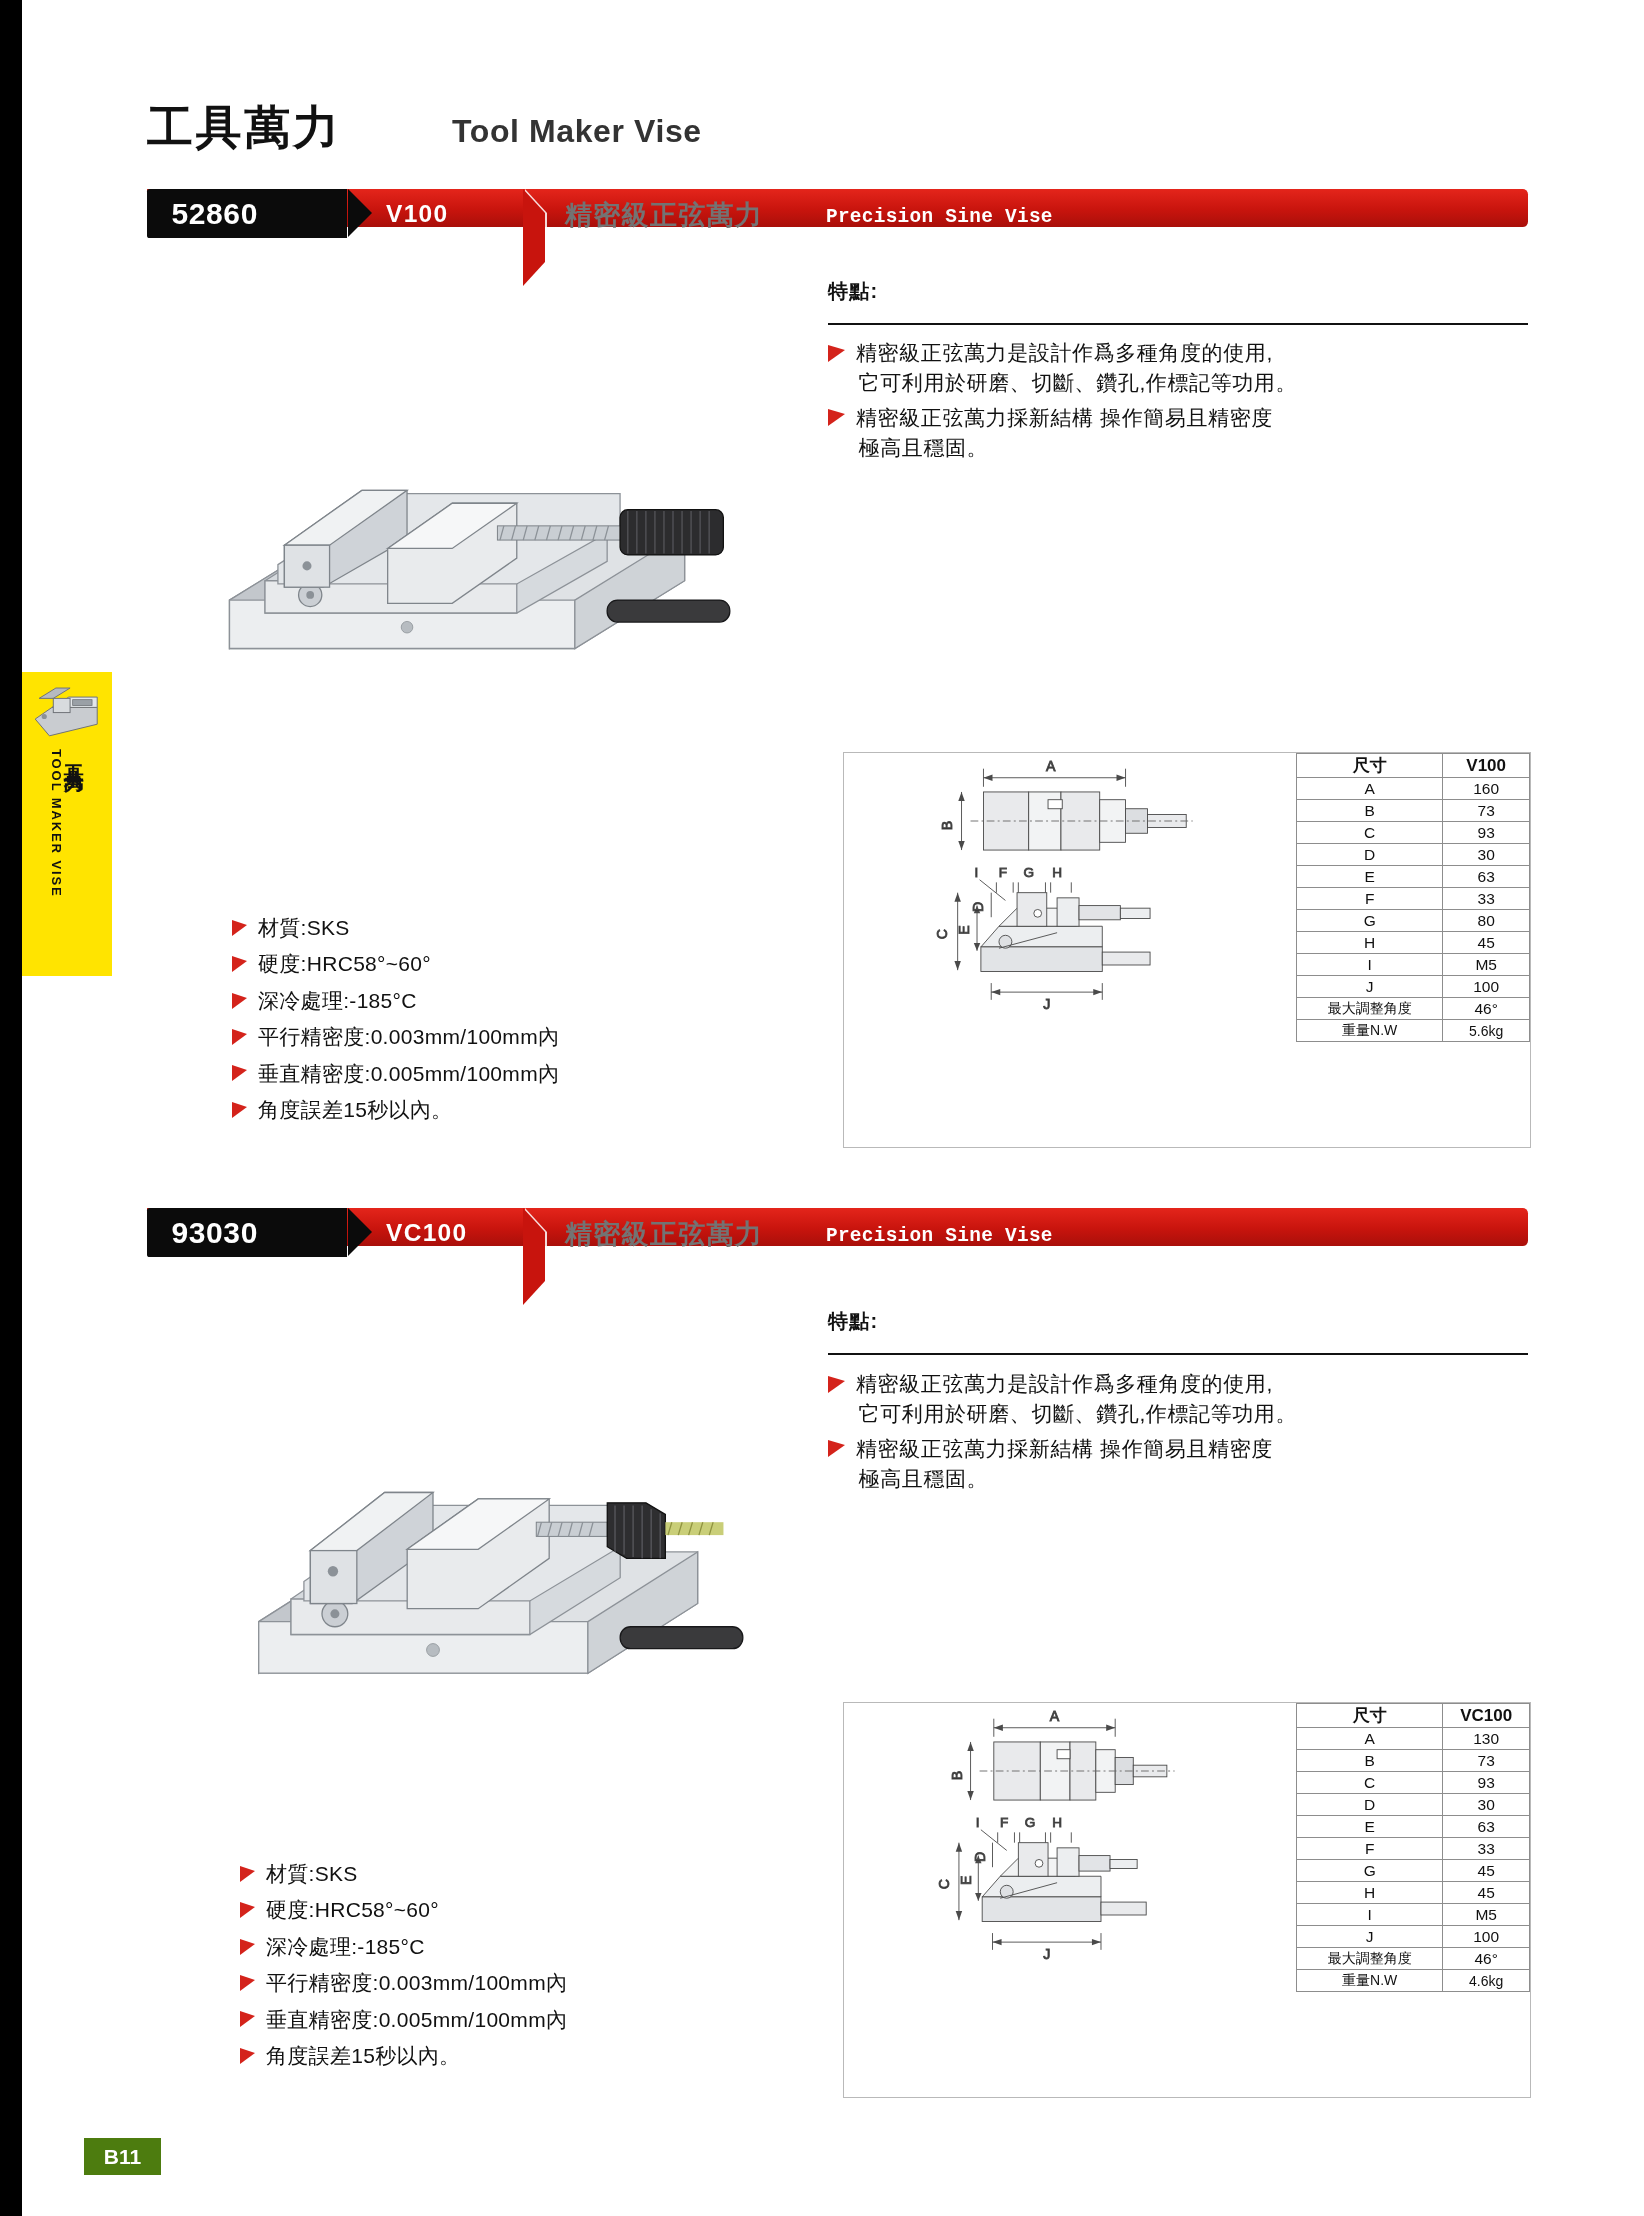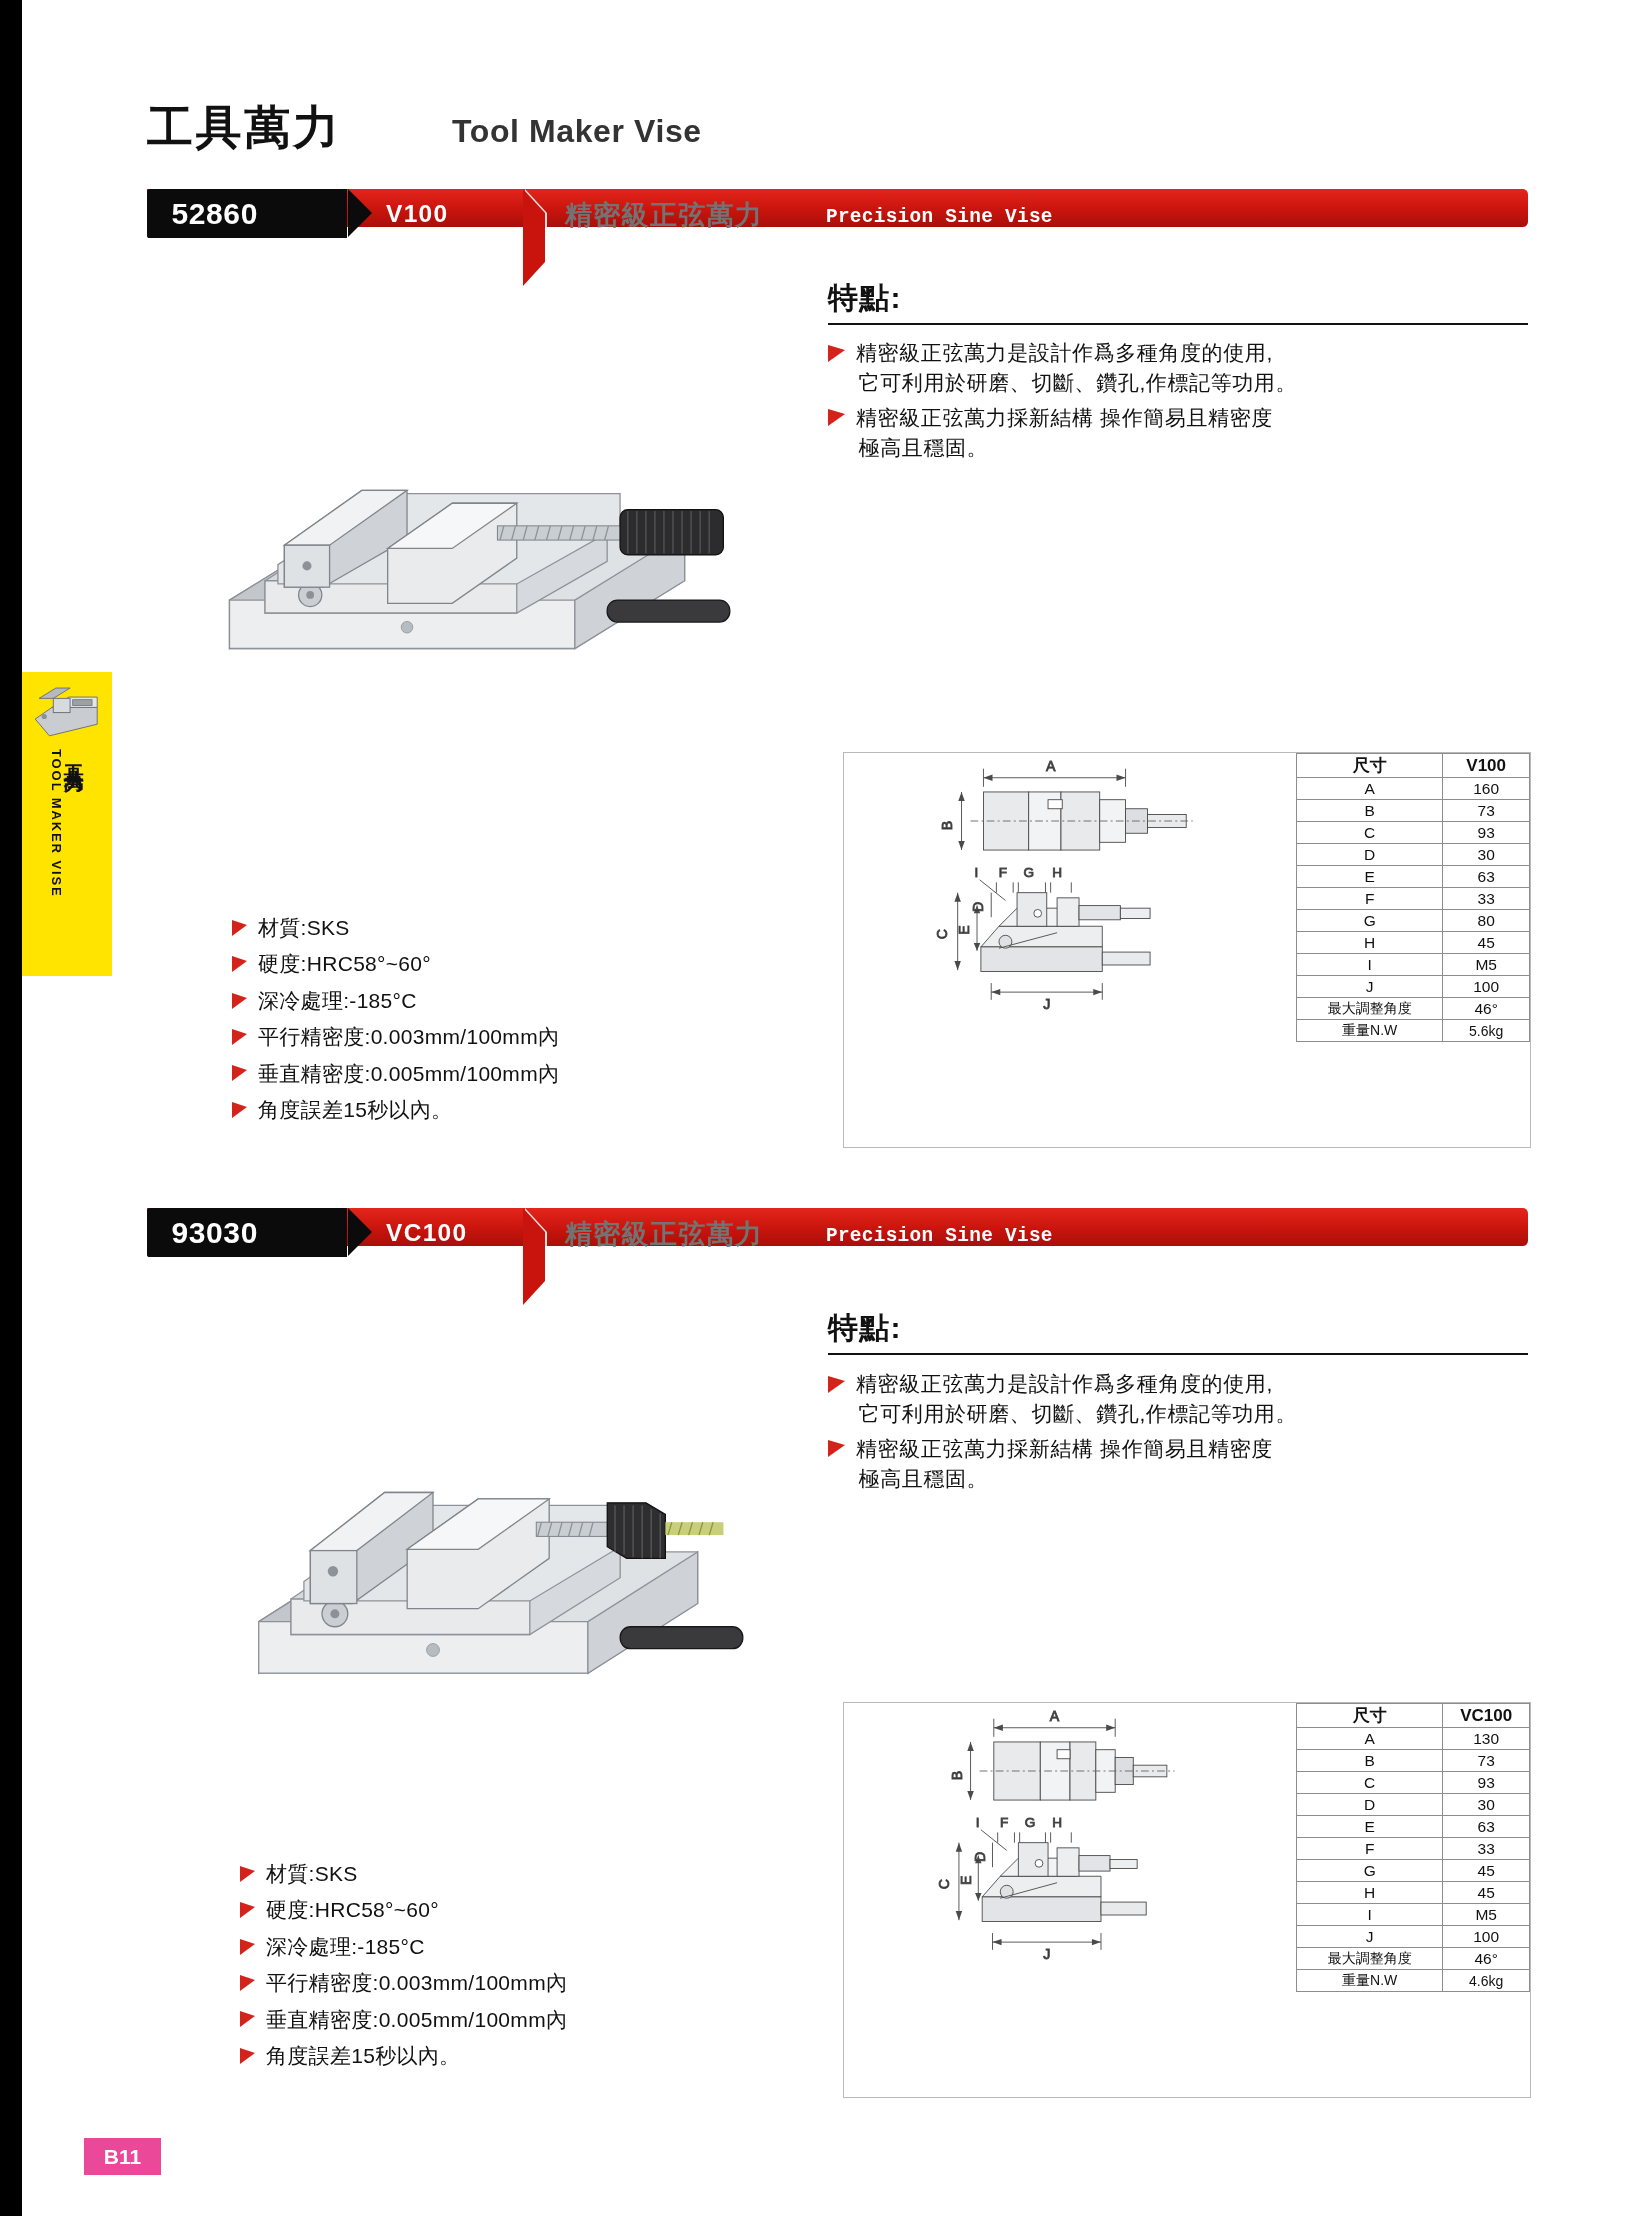--- a/index.html
+++ b/index.html
@@ -85,21 +85,21 @@
     position:absolute;left:418px;top:8.4px;color:#737373;
     font-size:27px;font-weight:700;letter-spacing:1.3px;
   }
   .band .name-en{
     position:absolute;left:679px;top:17px;color:#fff;
     font-size:19.4px;font-weight:700;letter-spacing:0.3px;font-family:Liberation Mono, monospace;
   }
 
   
   .feat-title{
-    position:absolute;font-size:30px;font-weight:700;color:#111;letter-spacing:1.3px;
+    position:absolute;font-size:20px;font-weight:700;color:#111;letter-spacing:1.3px;
   }
   .feat-rule{position:absolute;height:1.9px;background:#111;}
   .feat-list{position:absolute;}
   .feat-item{position:relative;padding-left:28px;margin-bottom:5.2px;}
   .feat-item .tri{
     position:absolute;left:0;top:6.5px;width:0;height:0;
     border-left:17px solid #d4231b;border-top:5.8px solid transparent;border-bottom:12.3px solid transparent;
   }
   .feat-item .ln{
     font-size:21px;line-height:1.42;color:#111;letter-spacing:0.6px;white-space:nowrap;
@@ -125,21 +125,21 @@
     font-size:15.5px;color:#111;padding:0;
   }
   table.spec-table tr.head td{font-size:17px;font-weight:700;}
   table.spec-table td.lbl{width:97px;}
   table.spec-table td.val{width:57px;}
   table.spec-table td.small{font-size:14px;}
 
   
   .pagenum{
     position:absolute;left:84px;top:2138px;width:77px;height:37px;
-    background:#ec4899;color:#fff;font-size:21px;font-weight:700;
+    background:#4d7c0f;color:#fff;font-size:21px;font-weight:700;
     display:flex;align-items:center;justify-content:center;
   }
 
   
   .photo{position:absolute;}
 </style>
 </head>
 <body>
 
 <div class="page">

